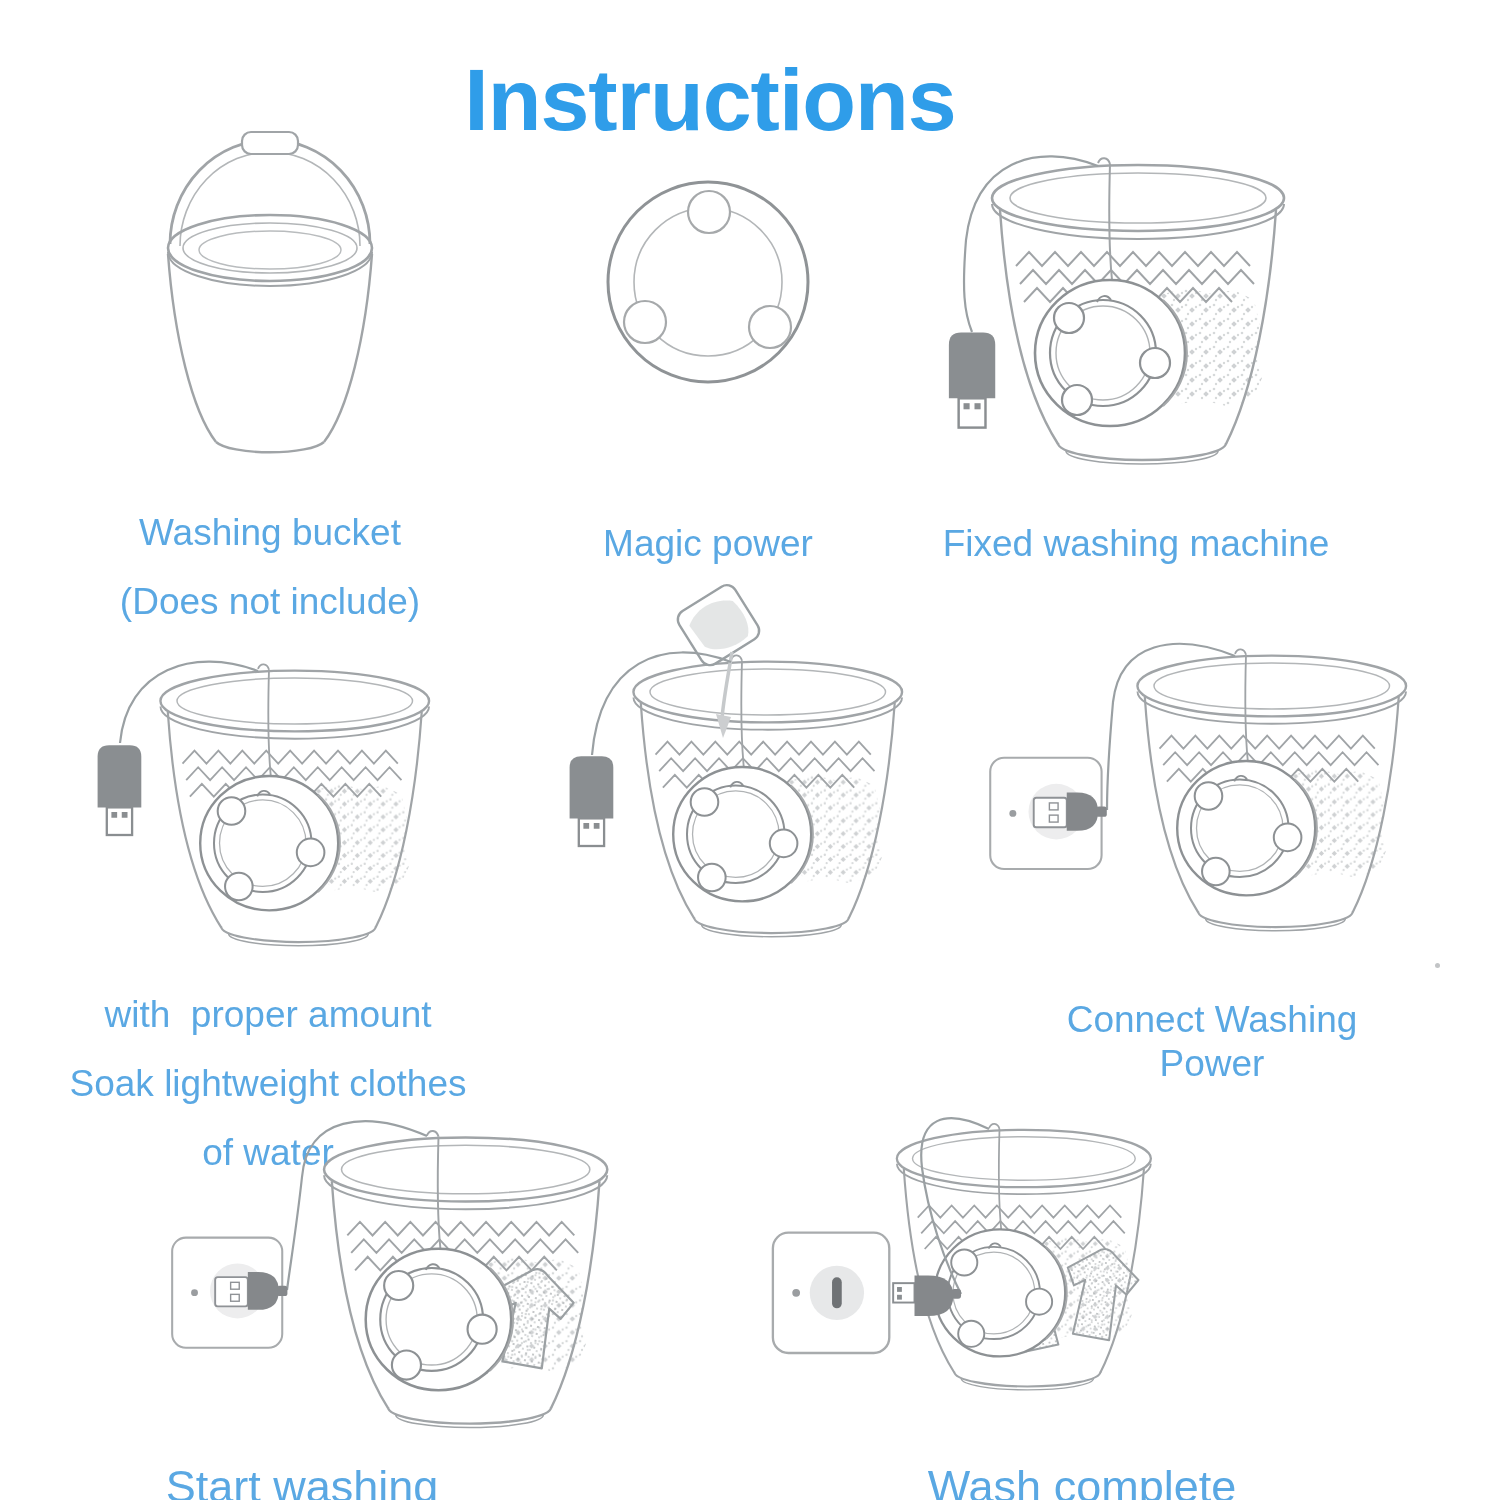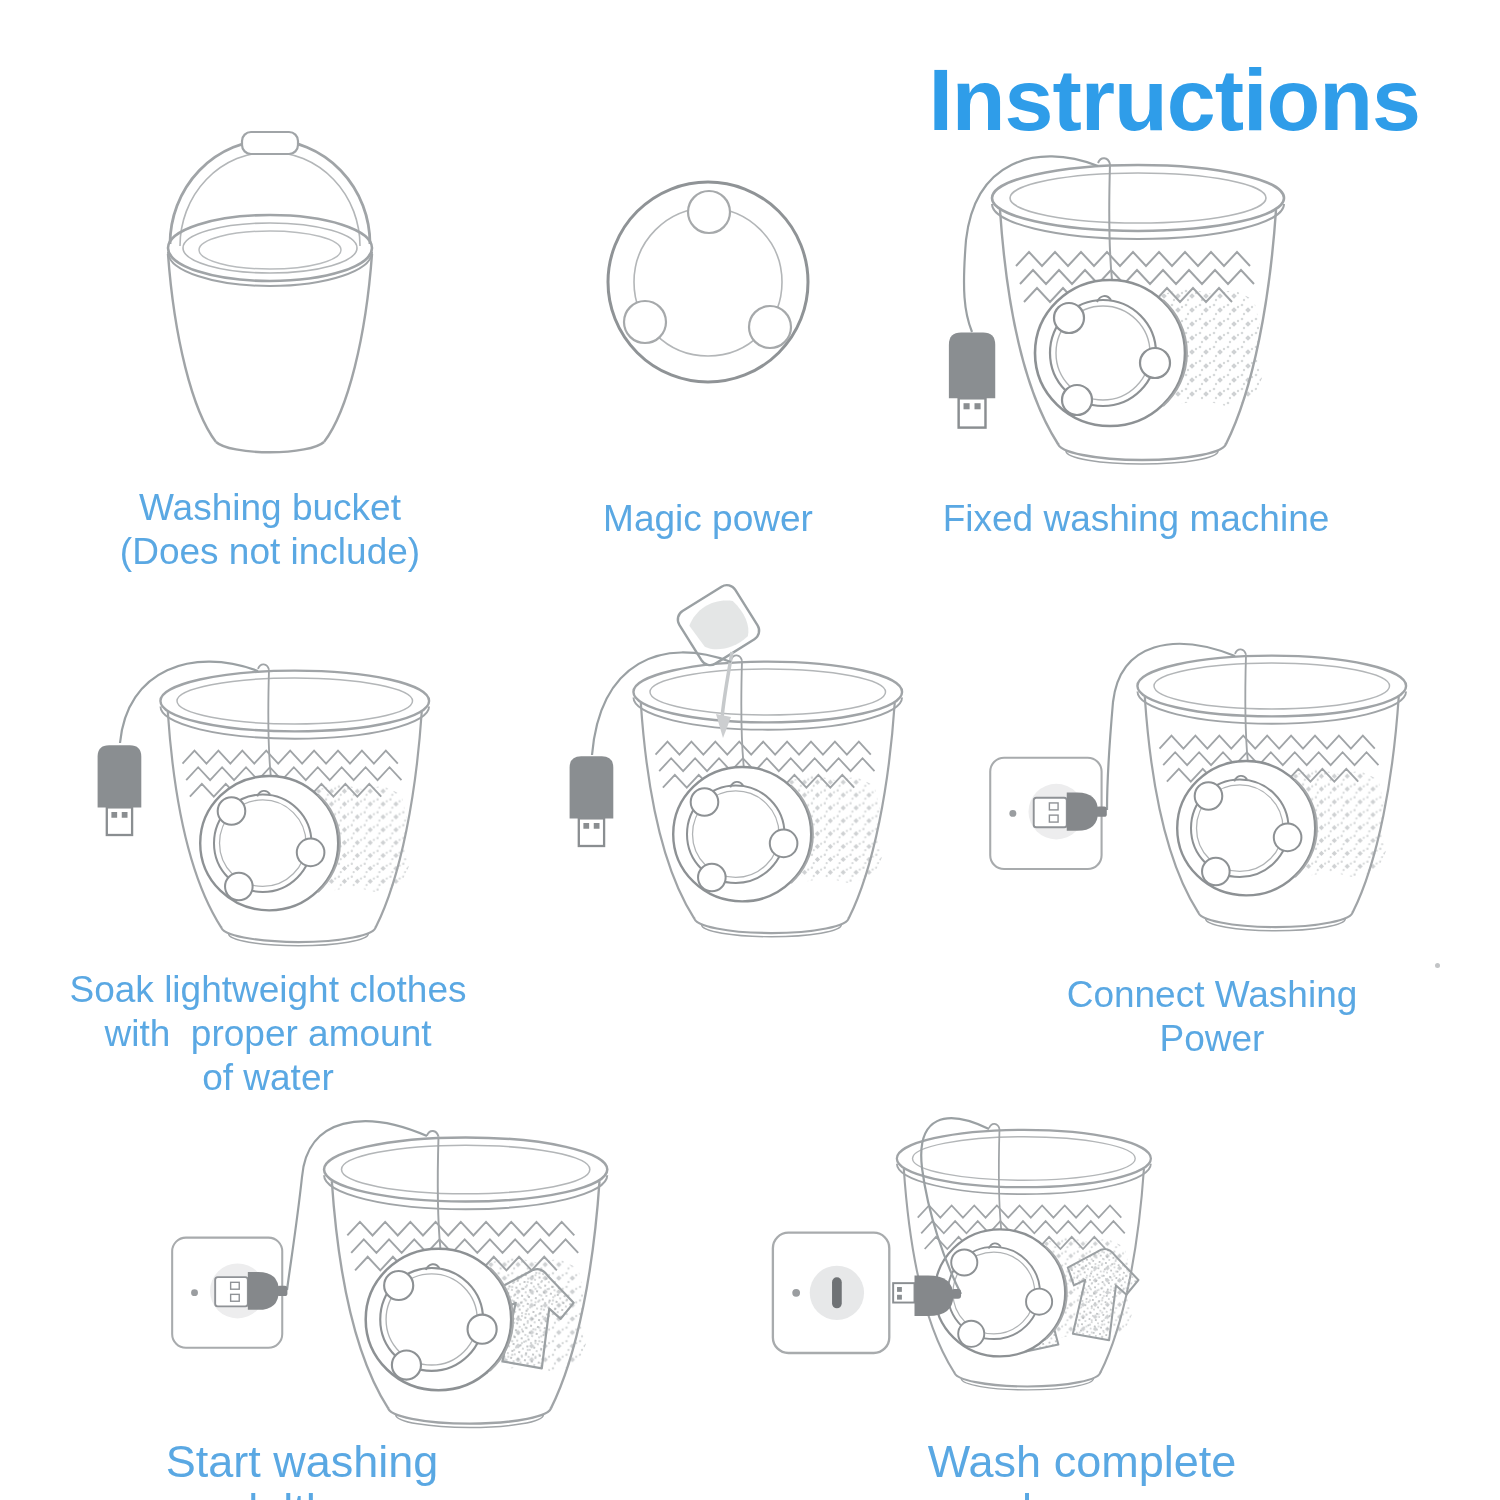--- a/index.html
+++ b/index.html
@@ -1,23 +1,23 @@
 <!DOCTYPE html>
 <html><head>
 <meta charset="utf-8">
 <style>
   html,body{margin:0;padding:0;background:#ffffff;}
   .page{position:relative;width:1500px;height:1500px;background:#ffffff;overflow:hidden;
         font-family:"Liberation Sans","DejaVu Sans",sans-serif;}
-  .title{position:absolute;top:-10px;left:0;width:1420px;text-align:right;
+  .title{position:absolute;top:-10px;left:0;width:1420px;text-align:center;
          font-size:88px;font-weight:700;letter-spacing:-1px;color:#2f9de9;}
   .step{position:absolute;margin:0;padding:0;}
   .illus{position:absolute;left:0;top:0;}
   .caption{position:absolute;text-align:center;color:#5aa8e3;font-size:37px;line-height:44px;}
-  .caption .cap-line{white-space:pre-wrap;}
+  .caption .cap-line{white-space:pre-wrap;margin-top:25px;}
   .cap-lg{font-size:45px;line-height:48px;}
   .stray-dot{position:absolute;left:1435px;top:963px;width:5px;height:5px;border-radius:50%;background:#c2c4c6;}
   svg{display:block;overflow:visible;}
 </style>
 </head>
 <body>
 
 <div class="page">
 
   <svg width="0" height="0">
@@ -165,22 +165,22 @@
   </figure>
 
   <figure class="step">
     <svg class="illus" style="left:75px;top:645px" width="430" height="330" viewBox="0 0 430 330">
       <use href="#sym-bucket-core" transform="translate(56,10) scale(0.92)"></use>
       <use href="#sym-device" transform="translate(116,120) scale(0.92)"></use>
       <path d="M183,26 C118,2 52,24 45,98" fill="none" stroke="#9aa0a3" stroke-width="2.2"></path>
       <use href="#sym-usbplug-v" transform="translate(18,98) scale(1.15)"></use>
     </svg>
     <figcaption class="caption" style="left:68px;top:968px;width:400px">
+      <div class="cap-line">with  proper amount</div>
       <div class="cap-line">Soak lightweight clothes</div>
-      <div class="cap-line">with  proper amount</div>
       <div class="cap-line">of water</div>
     </figcaption>
   </figure>
 
   <figure class="step">
     <svg class="illus" style="left:550px;top:590px" width="430" height="400" viewBox="0 0 430 400">
       <use href="#sym-bucket-core" transform="translate(54,56) scale(0.92)"></use>
       <use href="#sym-device" transform="translate(114,166) scale(0.92)"></use>
       <use href="#sym-pourcup" transform="translate(118,0)"></use>
       <path d="M181,72 C112,46 50,72 42,165" fill="none" stroke="#9aa0a3" stroke-width="2.2"></path>

